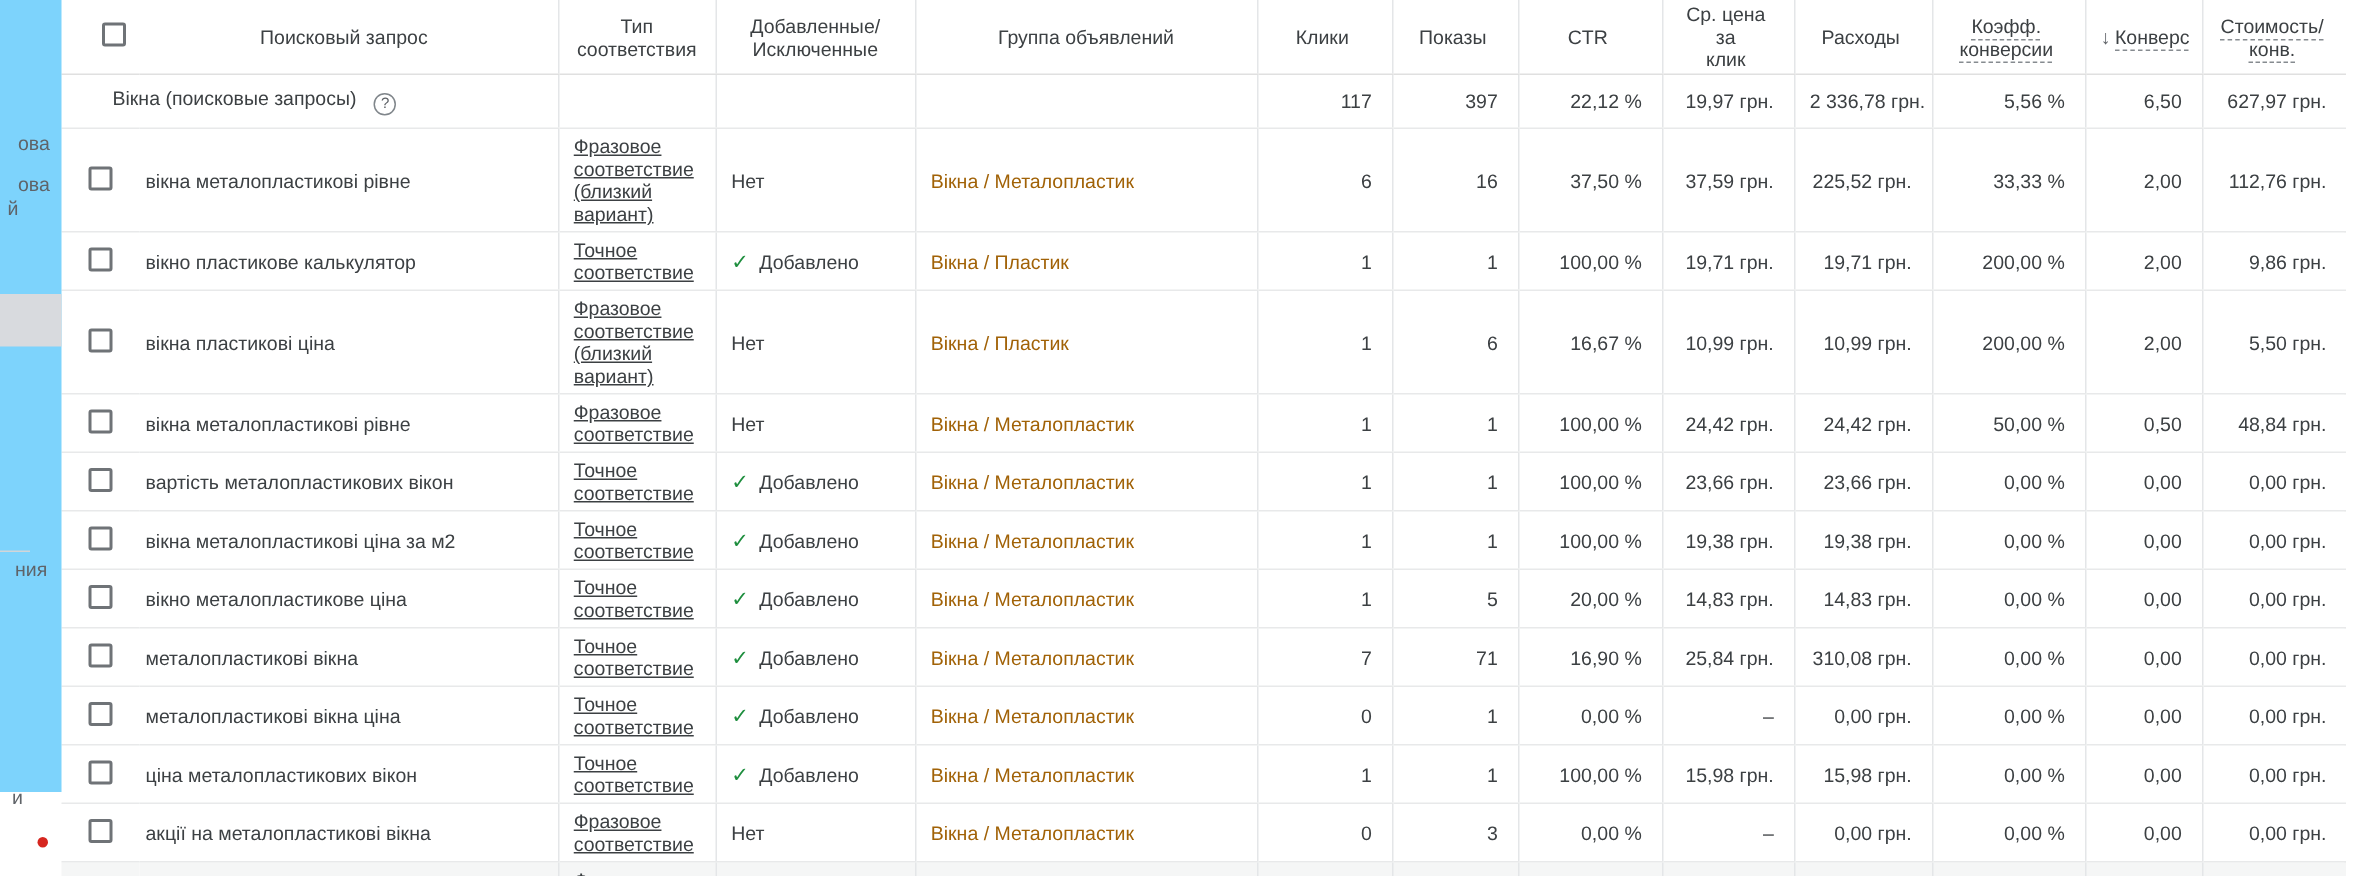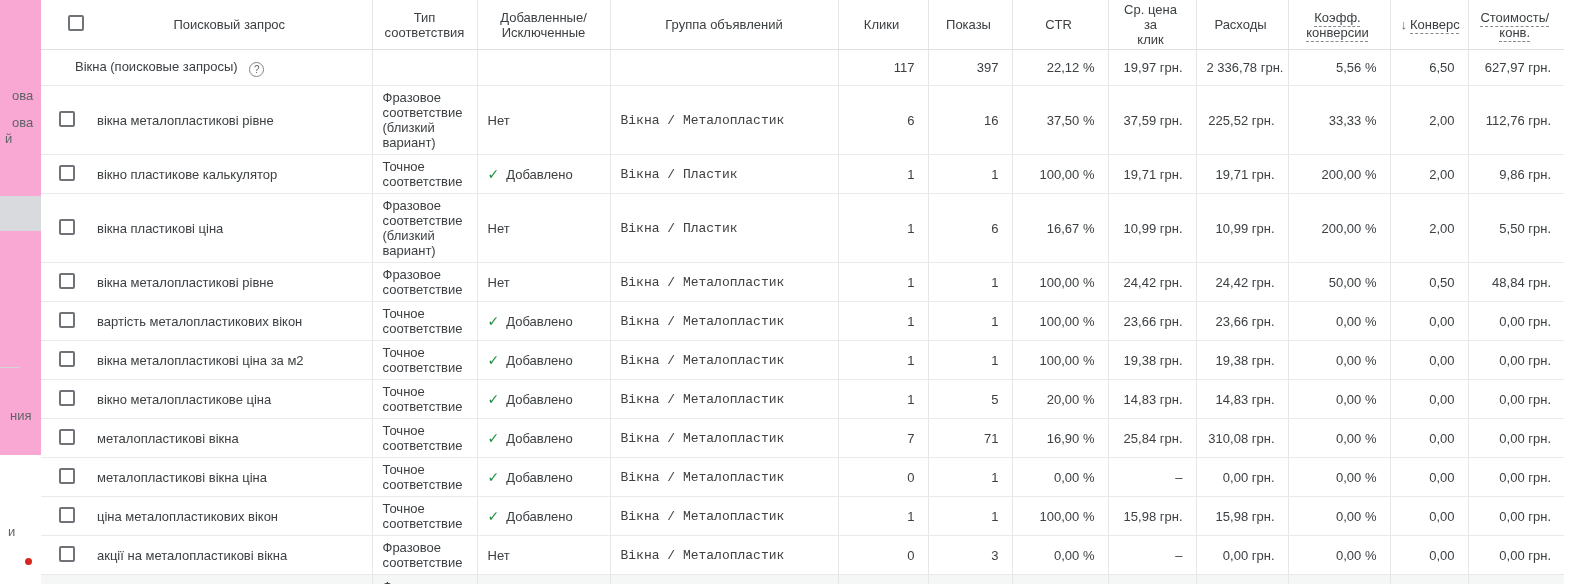--- a/index.html
+++ b/index.html
@@ -1,21 +1,21 @@
 <!DOCTYPE html>
 <html><head>
 <meta charset="utf-8">
 <style>
   * { box-sizing: border-box; margin: 0; padding: 0; }
   html,body { width:1577px; height:584px; overflow:hidden; background:#fff;
     font-family:"Liberation Sans","DejaVu Sans",sans-serif; }
   .page { position:relative; width:1577px; height:584px; overflow:hidden; background:#fff; }
 
   
-  .sidebar { position:absolute; left:0; top:0; width:41px; height:455px; background:#f9a8d4; z-index:2; }
+  .sidebar { position:absolute; left:0; top:0; width:41px; height:528px; background:#7dd3fc; z-index:2; }
   .sb-frag { position:absolute; font-size:13px; color:#5f6368; white-space:nowrap; }
   .sb-selected { position:absolute; left:0; width:41px; height:35px; background:#d8dade; }
   .sb-divider { position:absolute; left:0; width:20px; border-top:1px solid #d2d5d8; }
   .sb-reddot { position:absolute; width:7px; height:7px; border-radius:50%; background:#d6261f; }
 
   
   .table-area { position:absolute; left:41px; top:0; width:1523px; height:584px; background:#fff;
     border-right:1px solid #e0e0e0; }
   table.grid { width:1523px; table-layout:fixed; border-collapse:collapse; }
   .grid th, .grid td { font-size:13px; color:#3c4043; vertical-align:middle; }
@@ -36,41 +36,41 @@
   .totals-row .totals-label { padding-left:34px; white-space:nowrap; }
   .help-icon { display:inline-block; width:15px; height:15px; border:1px solid #80868b; border-radius:50%;
     font-size:10px; line-height:13px; text-align:center; color:#5f6368; margin-left:8px; vertical-align:-2px; }
 
   
   .grid tbody td { height:36px; padding:2px 10px; border-bottom:1px solid #e8e9ea; background:#fff; }
   .grid tbody tr.hl td { background:#f5f6f6; }
   .grid td.num { text-align:right; padding-right:13px; white-space:nowrap; }
   .grid td.col-check { padding:0 0 0 18px; }
   .grid td.col-query { padding-left:4px;margin-left:16px; }
-  .grid td.col-match { line-height:15px; padding-top:4px; padding-bottom:4px; }
+  .grid td.col-match { line-height:15px; padding-top:4px; padding-bottom:4px;text-decoration:underline; }
   .cb { display:inline-block; width:16px; height:16px; border:2px solid #6f7377; border-radius:2px;
     background:#fff; cursor:pointer; }
   .check-icon { color:#1e8e3e; font-size:14px; margin-right:7px; }
-  .link { color:#404040; text-decoration:none; cursor:pointer;font-family:Liberation Mono, monospace; }
+  .link { color:#a16207; text-decoration:none; cursor:pointer; }
 
   
   .right-strip { position:absolute; right:0; top:0; width:13px; height:584px; background:#fff; z-index:3; }
 </style>
 </head>
 <body>
 
 <div class="page">
 
   <div class="sidebar">
     <span class="sb-frag" style="top:88px;left:12px">ова</span>
     <span class="sb-frag" style="top:115px;left:12px">ова</span>
     <span class="sb-frag" style="top:131px;left:5px">й</span>
     <div class="sb-selected" style="top:196px"></div>
     <div class="sb-divider" style="top:367px"></div>
-    <span class="sb-frag" style="top:408px;left:10px">ния</span>
+    <span class="sb-frag" style="top:372px;left:10px">ния</span>
     <span class="sb-frag" style="top:524px;left:8px">и</span>
     <span class="sb-reddot" style="top:558px;left:25px"></span>
   </div>
 
   <div class="table-area">
     <table class="grid">
       <colgroup>
         <col style="width:52px">
           <col style="width:279px">
           <col style="width:105px">

